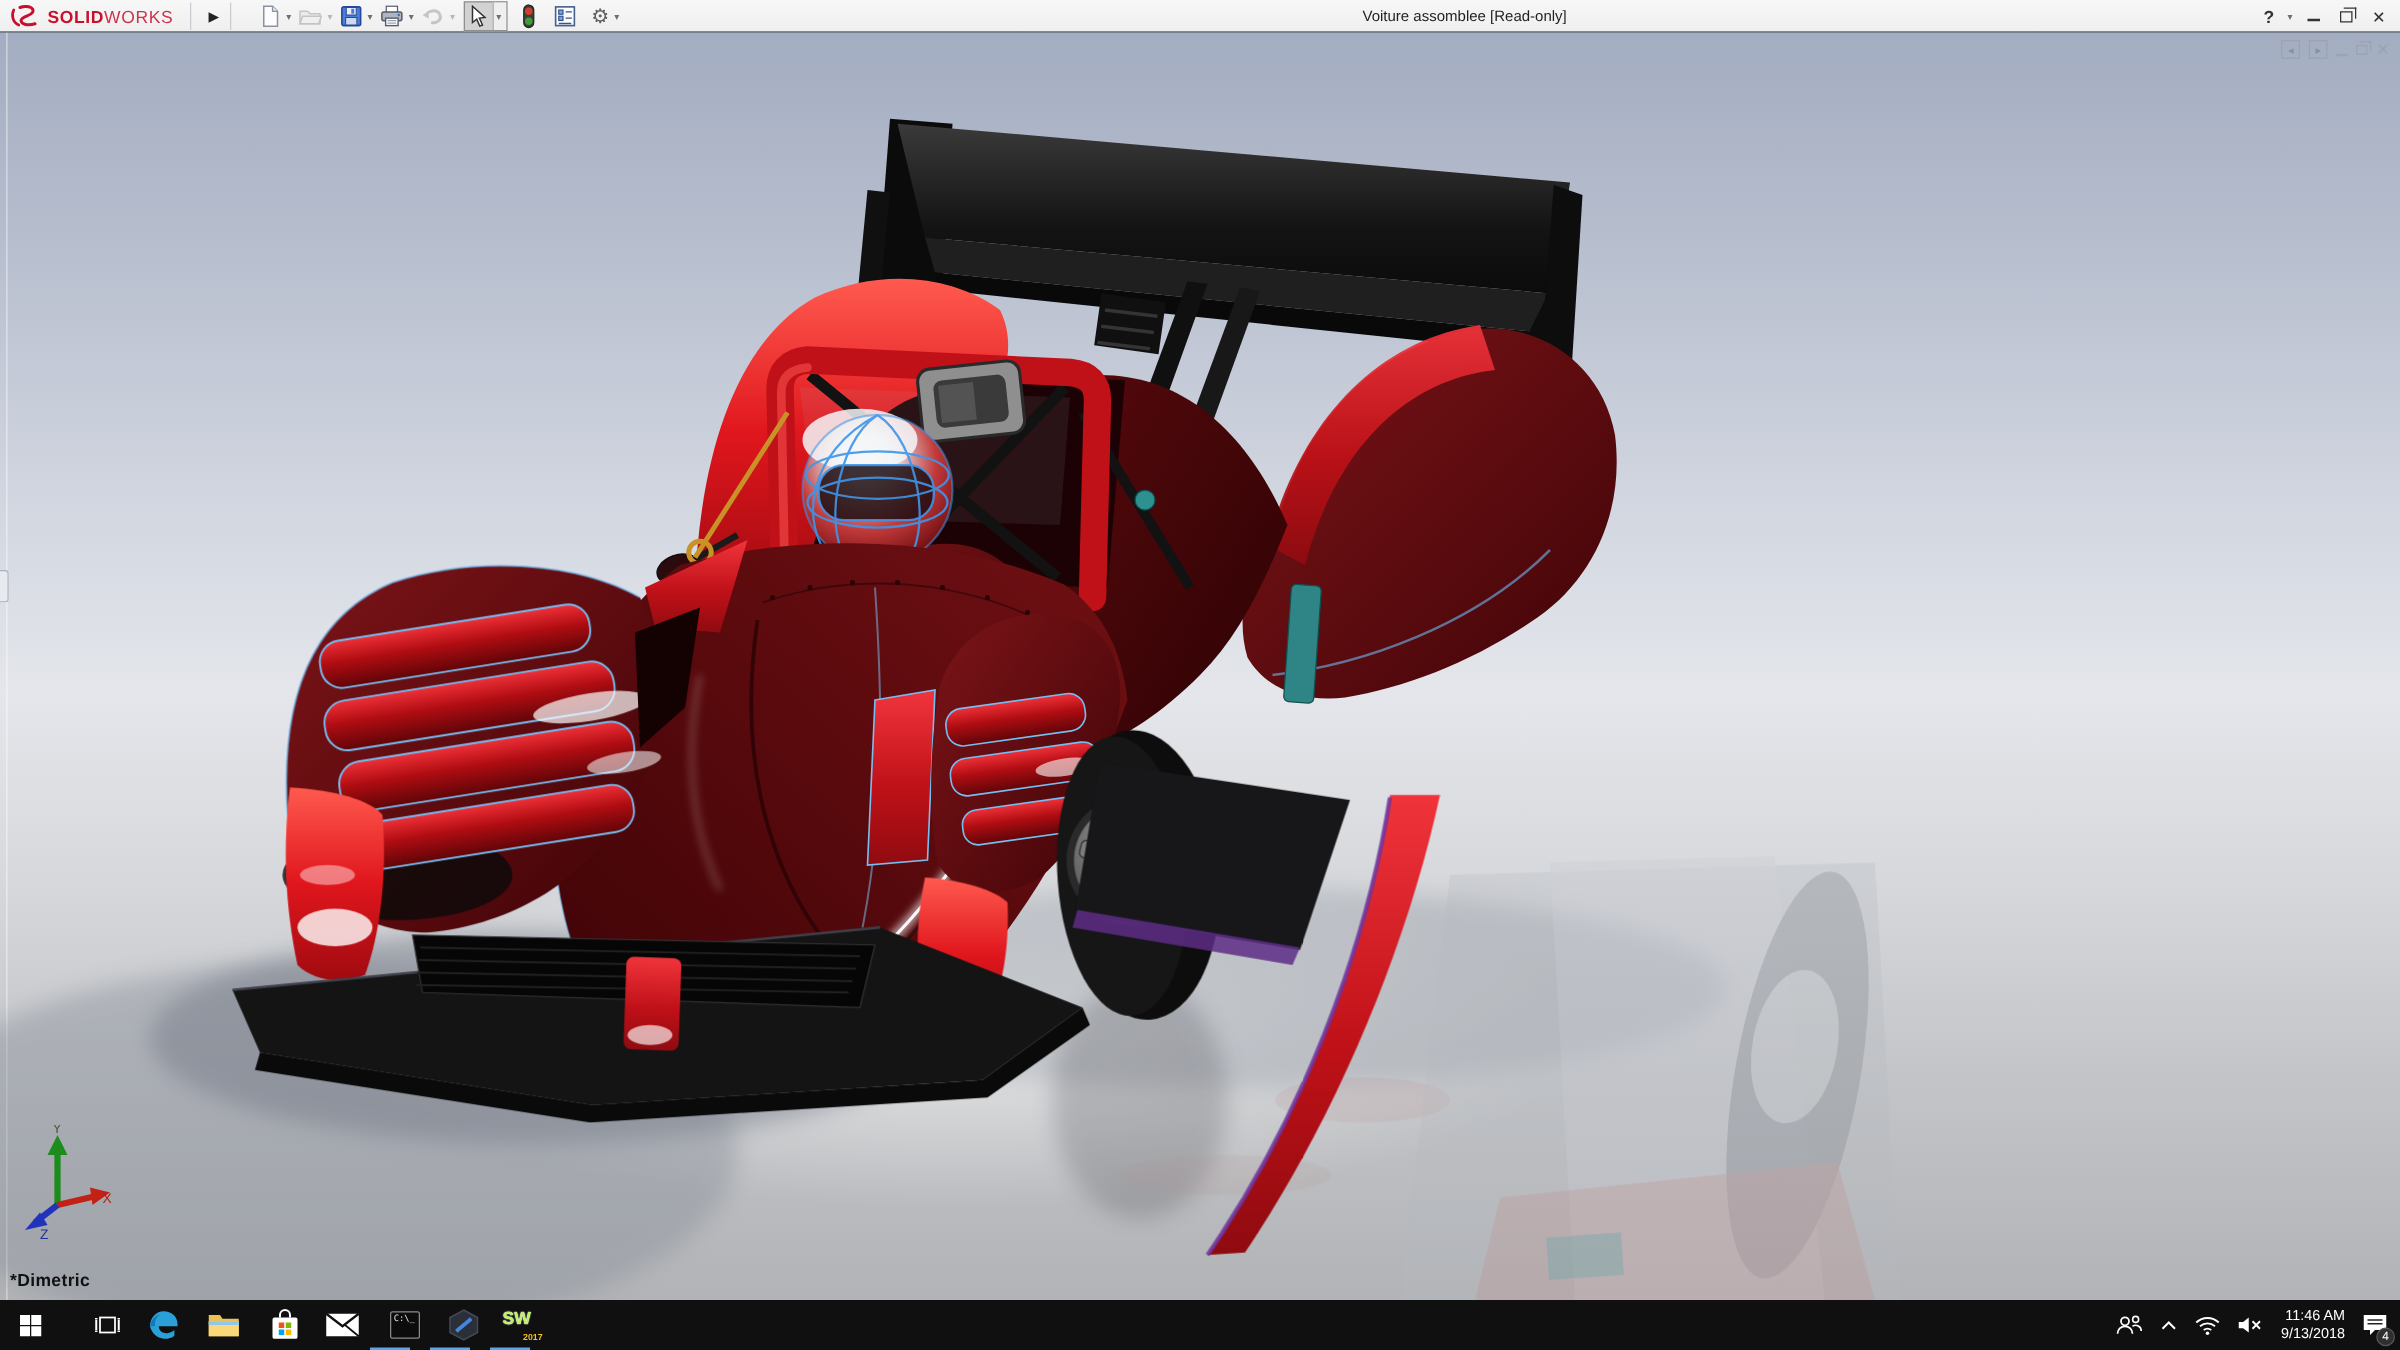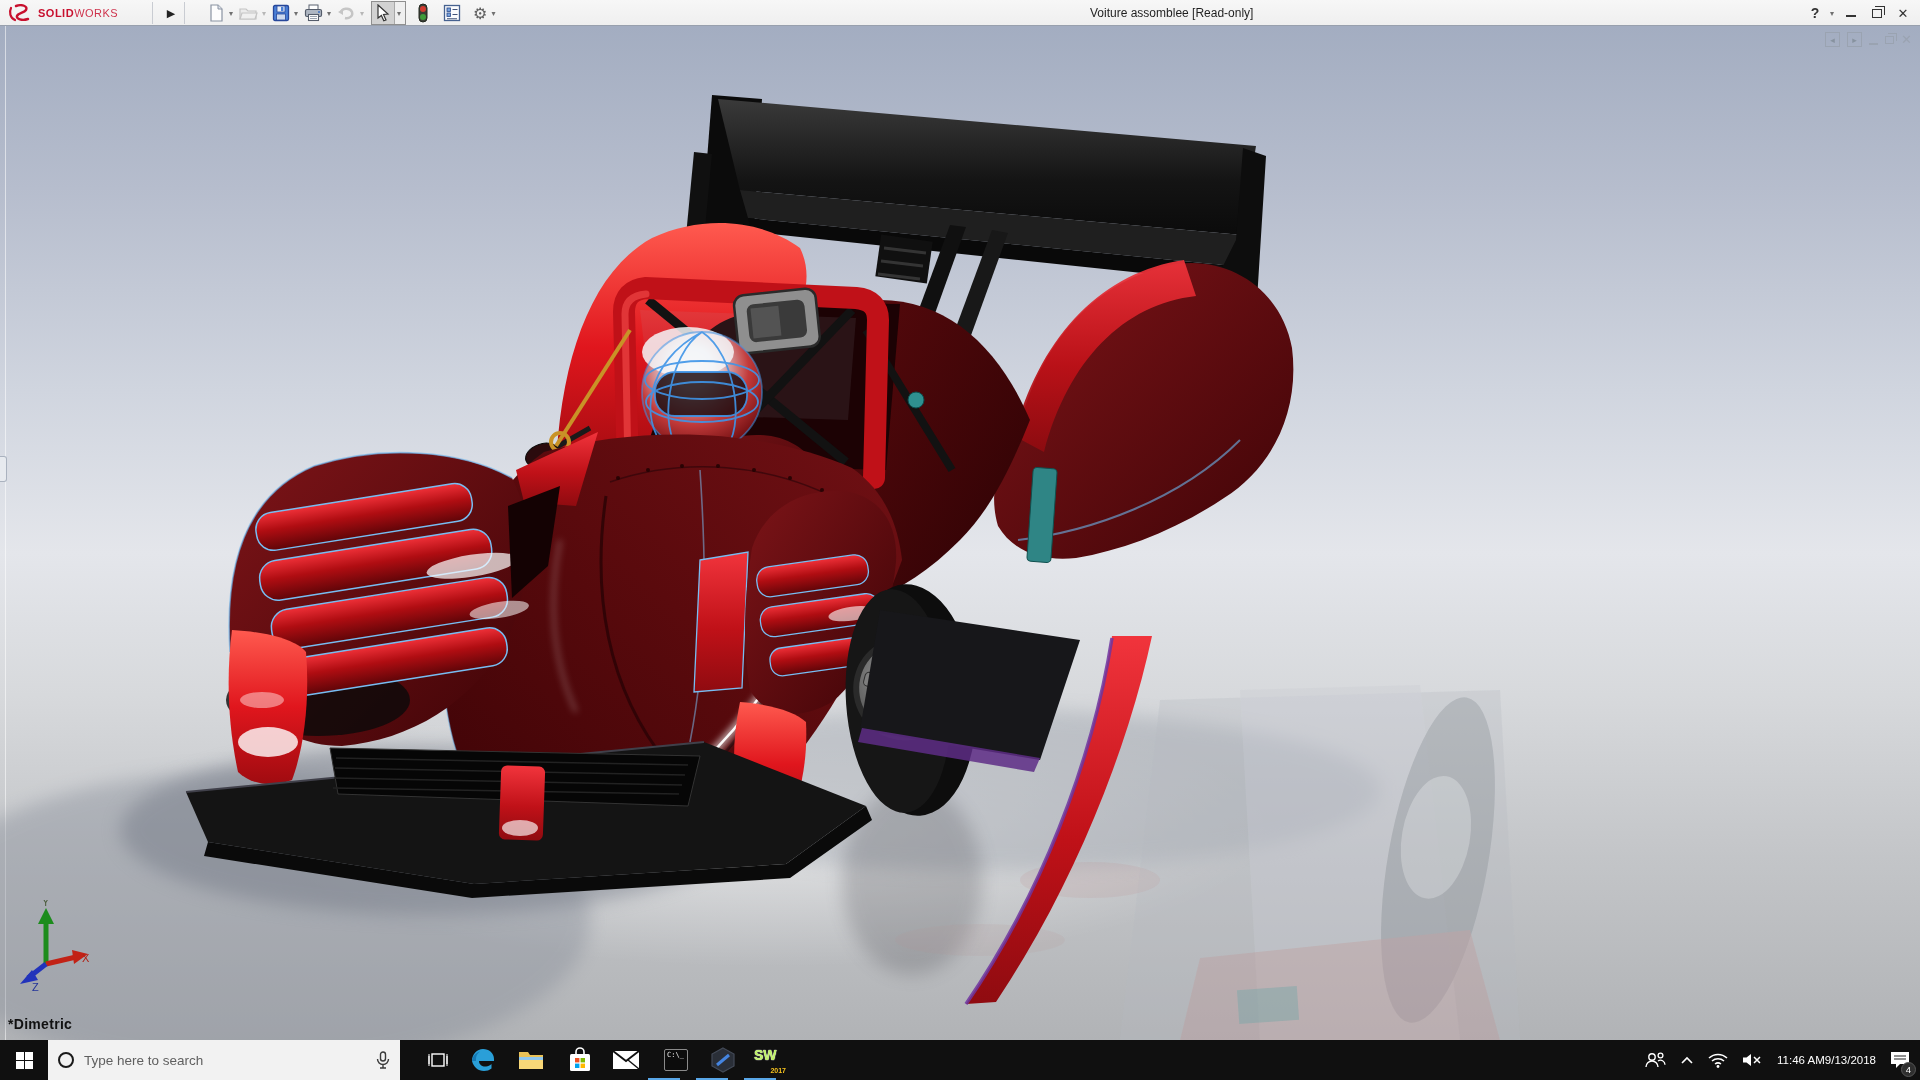--- a/index.html
+++ b/index.html
@@ -4,21 +4,21 @@
 <style>
   * { margin:0; padding:0; box-sizing:border-box; }
   html,body { width:1920px; height:1080px; overflow:hidden; font-family:"Liberation Sans",sans-serif; background:#000; }
   .app { position:absolute; inset:0; }
 
   
   .titlebar { position:absolute; top:0; left:0; width:1920px; height:26px; background:linear-gradient(#f7f7f7,#efefef); border-bottom:1px solid #98a0ad; }
   .brand { position:absolute; left:8px; top:3px; height:20px; display:flex; align-items:center; }
   .brand-glyph { width:26px; height:18px; position:relative; margin-right:4px; }
   .brand-glyph svg { display:block; }
-  .brand-text { font-size:11px; letter-spacing:.5px; color:#c8102e; }
+  .brand-text { font-size:14px; letter-spacing:.5px; color:#c8102e; }
   .brand-bold { font-weight:bold; }
   .brand-light { font-weight:normal; opacity:.85; }
   .tb-sep { position:absolute; top:2px; width:1px; height:22px; background:#c9ccd2; }
   .flyout { position:absolute; left:160px; top:2px; width:22px; height:22px; display:flex; align-items:center; justify-content:center; font-size:11px; color:#222; cursor:default; }
   .tb-group { position:absolute; left:205px; top:0; height:26px; display:flex; align-items:center; }
   .tb-btn { height:24px; display:flex; align-items:center; padding:0 2px; }
   .tb-btn svg { display:block; }
   .caret { font-size:8px; color:#707070; margin:0 4px 0 2px; }
   .grayed { opacity:.45; filter:grayscale(1); }
   .sel-wrap { display:flex; align-items:center; border:1px solid #8f8f8f; background:#d2d2d2; height:24px; margin:0 3px; }
@@ -59,21 +59,21 @@
   .search-input { flex:1; border:none; outline:none; background:transparent; font-size:13.5px; color:#555; font-family:"Liberation Sans",sans-serif; }
   .search-input::placeholder { color:#5f5f5f; opacity:1; }
   .tb-app { width:48px; display:flex; align-items:center; justify-content:flex-end; position:relative; }
   .tb-app.open::after { content:""; position:absolute; left:8px; right:8px; bottom:0; height:2px; background:#59a7e8; }
   .cmd-tile { width:24px; height:22px; background:#0c0c0c; border:1px solid #8a8a8a; border-radius:2px; color:#e8e8e8; font-family:"DejaVu Sans Mono",monospace; font-size:7px; padding:1px 2px; line-height:8px; }
   .hex-tile { width:26px; height:26px; }
   .sw-tile { width:30px; height:28px; position:relative; }
   .sw-letters { font-size:14px; font-weight:bold; color:#bef264; letter-spacing:0; text-shadow:0 0 1px #fff, 0 0 1px #fff; }
   .sw-year { position:absolute; right:-2px; bottom:0; font-size:7px; font-weight:bold; color:#f7c31e; }
   .tray { margin-left:auto; display:flex; align-items:center; }
-  .tray-btn { height:40px; display:flex; align-items:center; justify-content:center; padding:0 7px; }
+  .tray-btn { height:40px; display:flex; align-items:flex-end; justify-content:center; padding:0 7px;flex-direction:column; }
   .clock { text-align:right; color:#fff; font-size:11.5px; line-height:14px; padding:0 8px; }
   .action-center { position:relative; padding:0 10px 0 6px; }
   .ac-badge { position:absolute; right:4px; bottom:3px; width:15px; height:15px; border-radius:50%; background:#2f2f2f; border:1px solid #555; color:#fff; font-size:9.5px; display:flex; align-items:center; justify-content:center; }
 </style>
 </head>
 <body>
 
 <div class="app">
 
   <div class="titlebar">
@@ -452,28 +452,20 @@
 
   <div class="taskbar">
     <div class="tb-start">
       <span class="win-logo">
           <span></span>
           <span></span>
           <span></span>
           <span></span>
         </span>
     </div>
-    <div class="search-box">
-      <span class="cortana-ring"></span>
-      <input class="search-input" placeholder="Type here to search" style="">
-      <svg width="14" height="18" viewBox="0 0 14 18">
-          <rect x="4.5" y="1" width="5" height="9" rx="2.5" fill="none" stroke="#3a3a3a" stroke-width="1.4"></rect>
-          <path d="M1.5,8 a5.5,5.5 0 0 0 11,0 M7,13.5 V17 M4,17 h6" fill="none" stroke="#3a3a3a" stroke-width="1.4"></path>
-        </svg>
-    </div>
     <div class="tb-app">
       <svg width="20" height="16" viewBox="0 0 20 16">
           <rect x="4" y="2" width="12" height="12" fill="none" stroke="#fff" stroke-width="1.4"></rect>
           <path d="M1,4 v8 M19,4 v8" stroke="#fff" stroke-width="1.6"></path>
           <path d="M0,3 h2 M0,13 h2 M18,3 h2 M18,13 h2" stroke="#fff" stroke-width="1.2"></path>
         </svg>
     </div>
     <div class="tb-app">
       <svg width="26" height="26" viewBox="0 0 26 26">
           <path d="M2,14 C2,7 7,2 13,2 C19,2 24,6 24,12 L24,14 L9,14 C9,18 13,20 16,19.5 C18,19.2 20,18.4 21.5,17 L21.5,21.5 C19.5,23.2 16.8,24 14,24 C8,24 3.5,20 2,14 Z" fill="#2a9fd8"></path>

